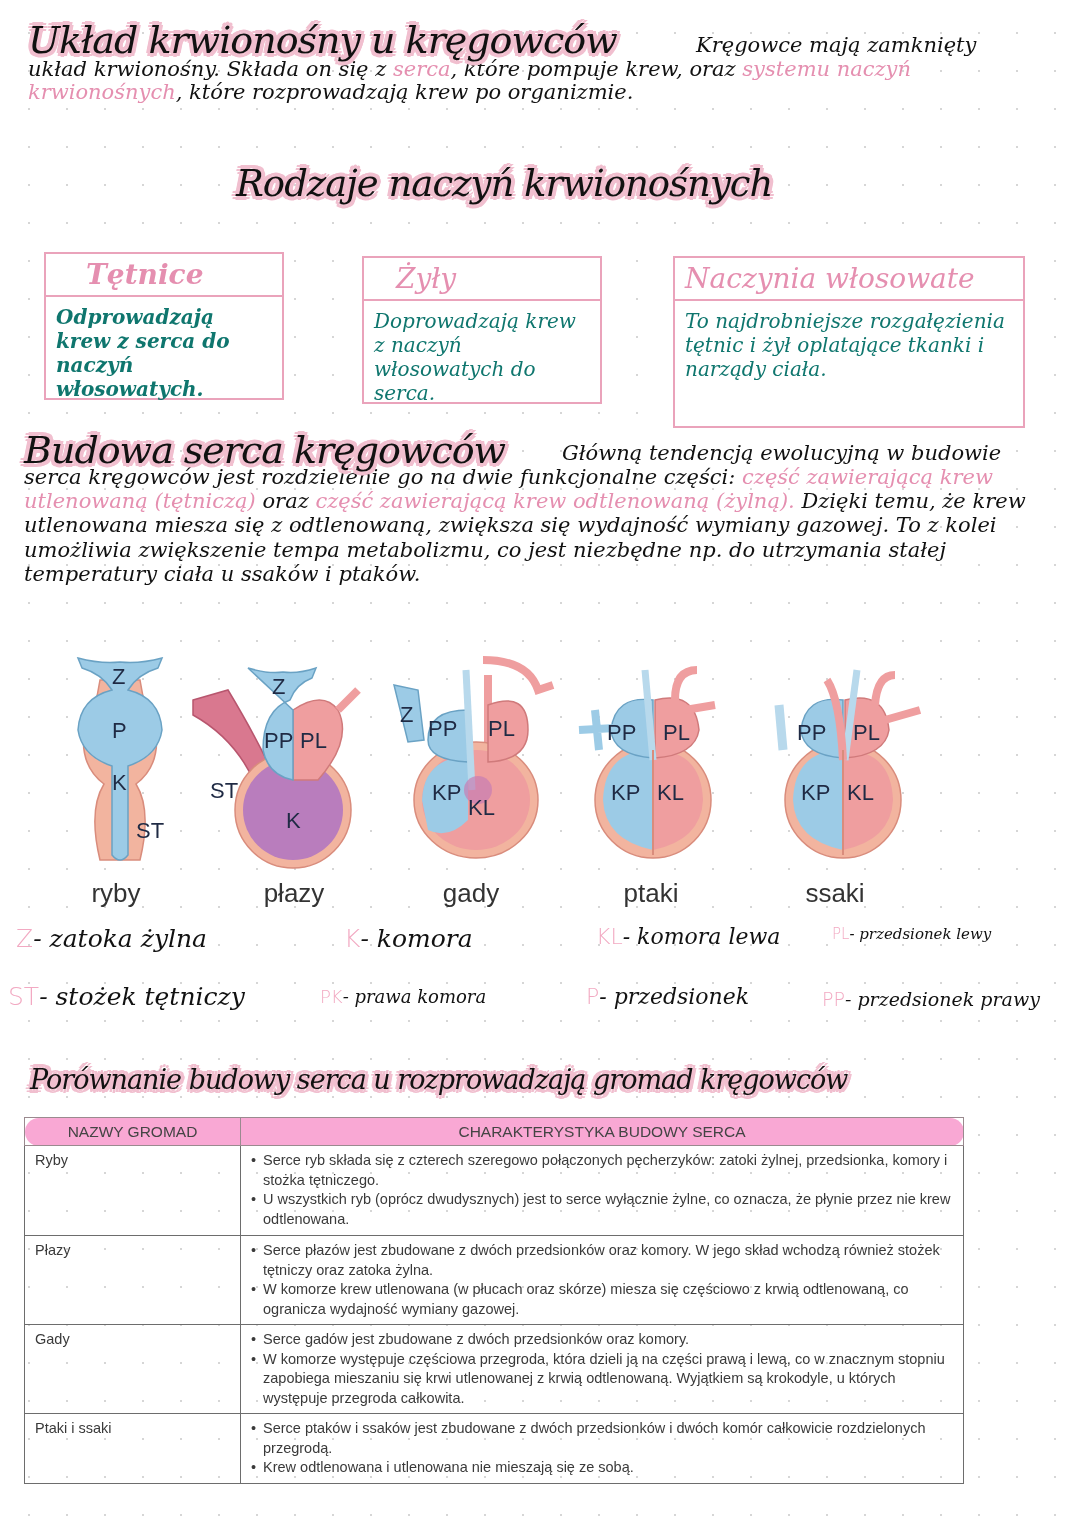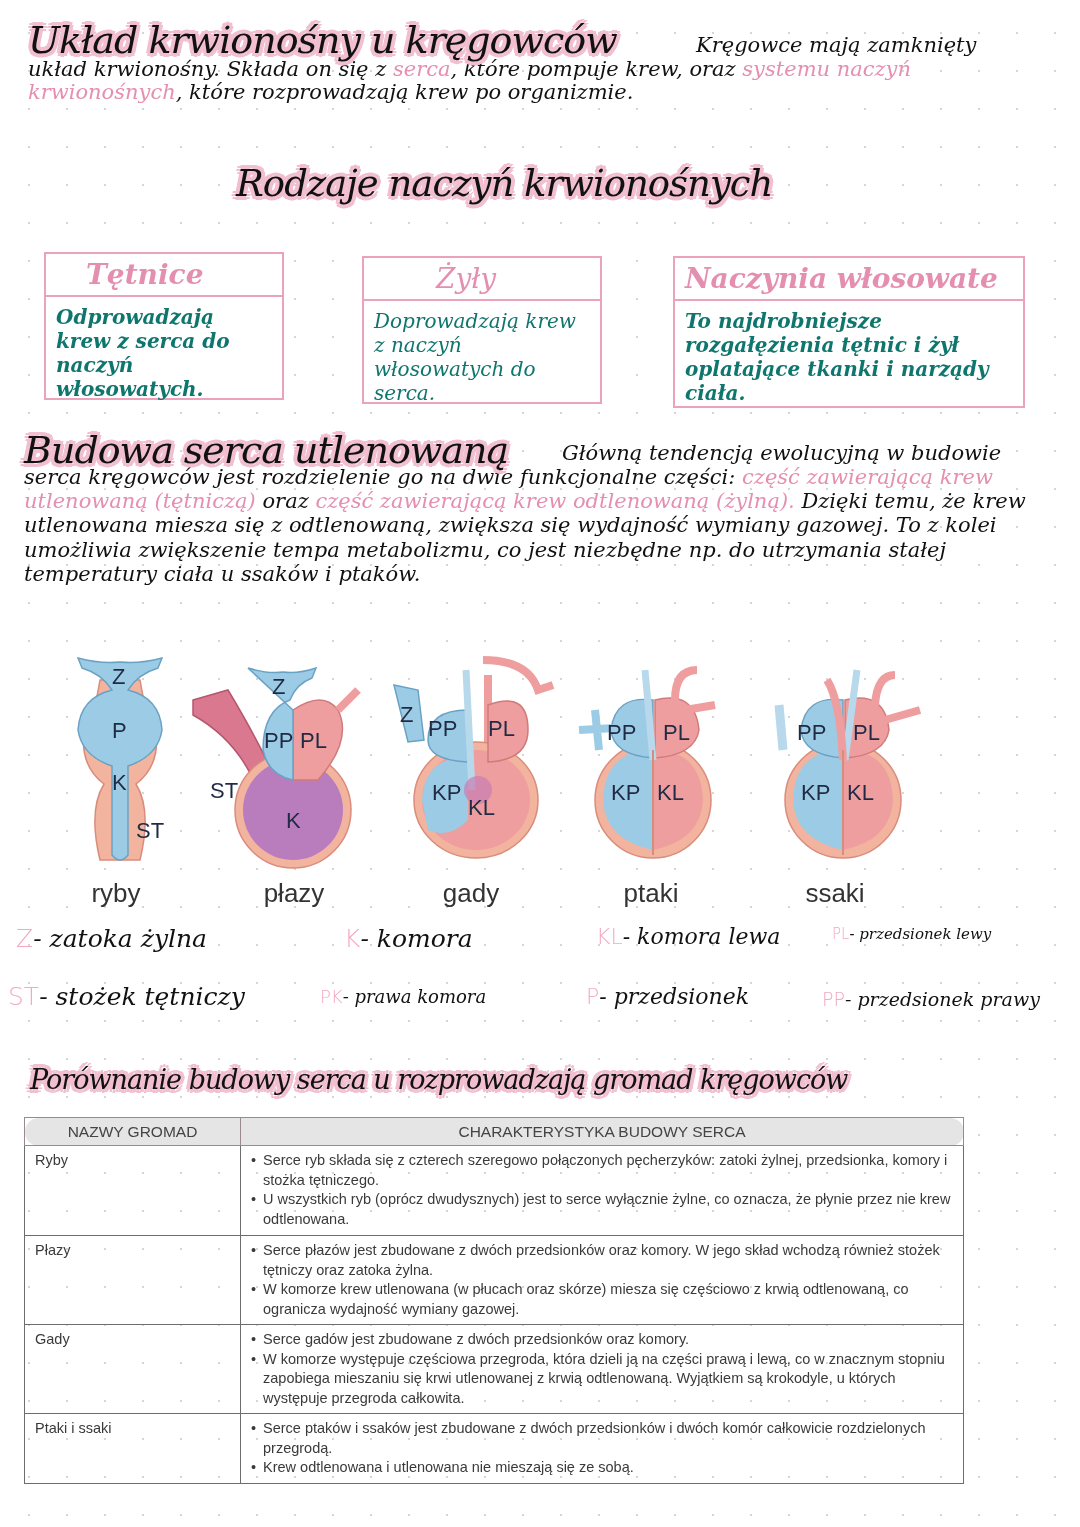--- a/index.html
+++ b/index.html
@@ -53,22 +53,22 @@
     font-family: "DejaVu Serif", serif; font-style: italic;
     font-size: 28px; color: #e58fb0;
   }
   .vbox-body {
     padding: 8px 10px;
     font-family: "DejaVu Serif", serif; font-style: italic;
     font-size: 20px; line-height: 1.2; color: #0f766e;
   }
   #vbox-0 { left: 44px; top: 252px; width: 240px; height: 148px; font-weight: bold; }
   #vbox-1 { left: 362px; top: 256px; width: 240px; height: 148px; }
-  #vbox-1 .vbox-head { padding-left: 72px; }
-  #vbox-2 { left: 673px; top: 256px; width: 352px; height: 152px; font-weight: bold; }
+  #vbox-1 .vbox-head { padding-left: 32px; }
+  #vbox-2 { left: 673px; top: 256px; width: 352px; height: 172px; }
   #vbox-2 .vbox-head { padding-left: 10px; }
 
   
   #heart-title { left: 24px; top: 428px; font-size: 38px; }
   #heart-text { left: 24px; top: 441px; width: 1040px; font-size: 21px; text-indent: 538px; line-height: 1.15; }
 
   
   .diag { position: absolute; top: 650px; }
   .diag-label {
     position: absolute; top: 878px;
@@ -84,21 +84,21 @@
 
   
   #compare-title { left: 30px; top: 1064px; font-size: 27px; }
   #compare-table {
     position: absolute; left: 24px; top: 1117px; width: 940px;
     border-collapse: collapse;
     font-family: "Liberation Sans", sans-serif;
     font-size: 14.5px; color: #3a3a3a;
   }
   #compare-table th {
-    background: #e5e5e5;
+    background: #f9a8d4;
     font-weight: normal;
     font-size: 15.5px;
     color: #444;
     height: 28px;
     border: 1px solid #9a8a8f;
   }
   #compare-table th:first-child { border-radius: 14px 0 0 14px; }
   #compare-table th:last-child { border-radius: 0 14px 14px 0; }
   #compare-table td {
     border: 1px solid #6d6d6d;
@@ -130,21 +130,21 @@
   <div class="vbox-body">Doprowadzają krew z naczyń włosowatych do serca.</div>
 </div>
 <div class="vbox" id="vbox-2">
   <div class="vbox-head">Naczynia włosowate</div>
   <div class="vbox-body">To najdrobniejsze rozgałęzienia tętnic i żył oplatające tkanki i narządy ciała.</div>
 </div>
 
 <div class="abs hand" id="heart-text">
   <span>Główną tendencją ewolucyjną w budowie serca kręgowców jest rozdzielenie go na dwie funkcjonalne części: </span><span class="pink">część zawierającą krew utlenowaną (tętniczą)</span><span> oraz </span><span class="pink">część zawierającą krew odtlenowaną (żylną).</span><span> Dzięki temu, że krew utlenowana miesza się z odtlenowaną, zwiększa się wydajność wymiany gazowej. To z kolei umożliwia zwiększenie tempa metabolizmu, co jest niezbędne np. do utrzymania stałej temperatury ciała u ssaków i ptaków.</span>
 </div>
-<div class="abs hl-title" id="heart-title">Budowa serca utlenowaną</div>
+<div class="abs hl-title" id="heart-title">Budowa serca kręgowców</div>
 
 <svg class="diag" style="left:70px;" width="100" height="220" viewBox="0 0 100 220">
   <path d="M30,30 Q26,58 14,82 Q10,116 34,134 Q18,160 30,210 L70,210 Q82,160 66,134 Q90,116 86,82 Q74,58 70,30 Z" fill="#f2b49f" stroke="#d98c7c" stroke-width="1.5"></path>
   <path d="M8,8 Q30,14 50,12 Q70,14 92,8 L88,18 Q68,24 58,40 Q90,48 92,80 Q88,106 58,116 L58,205 Q50,215 42,205 L42,116 Q12,106 8,80 Q10,48 42,40 Q32,24 12,18 Z" fill="#9ccbe6" stroke="#6aa2c4" stroke-width="1.5"></path>
   <text class="hlabel" x="42" y="34">Z</text>
   <text class="hlabel" x="42" y="88">P</text>
   <text class="hlabel" x="42" y="140">K</text>
   <text class="hlabel" x="66" y="188">ST</text>
 </svg>
 <div class="diag-label" style="left:36px;">ryby</div>

